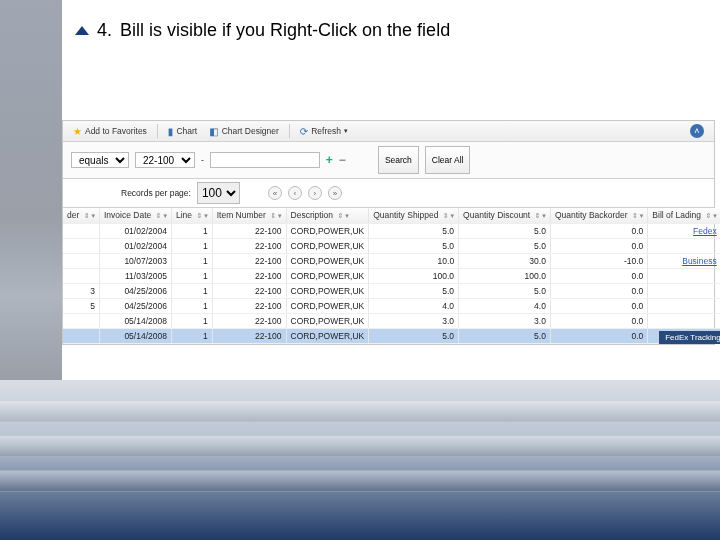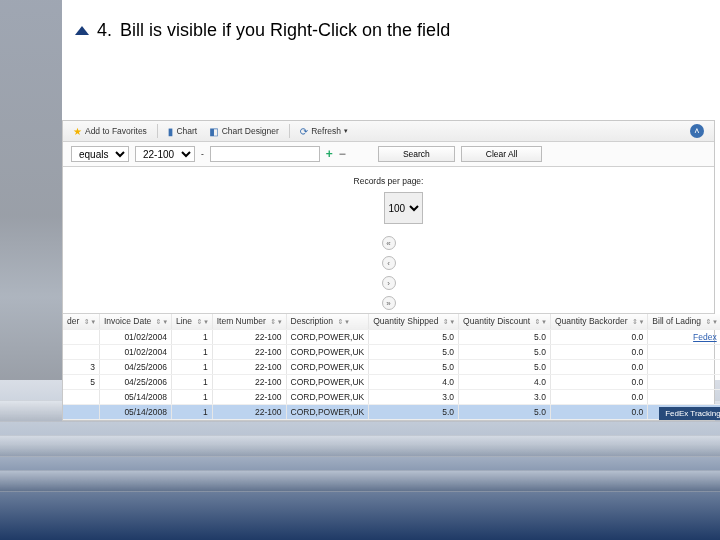--- a/index.html
+++ b/index.html
@@ -91,39 +91,38 @@
   }
   .filterbar select, .filterbar input[type=text] {
     font-size: 10px;
     height: 16px;
     border: 1px solid #bbb;
     padding: 0 3px;
     background: #fff;
   }
   .filterbar .search-box { width: 110px; }
   .filterbar .btn {
-    height: 16px;
+    height: 28px;
     font-size: 8.5px;
     border: 1px solid #bbb;
     background: linear-gradient(#fff,#eee);
-    padding: 0 24px;
+    padding: 0 6px;
     cursor: pointer;
   }
   .plus { font-size: 12px; font-weight: bold; color: #2a6; cursor: pointer; }
   .minus { font-size: 12px; font-weight: bold; color: #888; cursor: pointer; }
   .pager {
     display: flex;
     align-items: center;
     gap: 6px;
     padding: 3px 12px;
     border-bottom: 1px solid #d0d0d0;
     background: #fff;
-    flex-direction: column;
-  }
-  .pager select { font-size: 10px; height: 32px; border: 1px solid #bbb; margin-left: 29px; }
+  }
+  .pager select { font-size: 12px; height: 22px; border: 1px solid #bbb; }
   .pager .nav-btn {
     width: 14px; height: 14px; border-radius: 50%;
     border: 1px solid #bbb; display: inline-flex;
     align-items: center; justify-content: center;
     font-size: 8px; color: #666; cursor: pointer;
     background: #f5f5f5;
   }
   table.data {
     width: 100%;
     border-collapse: collapse;
@@ -278,20 +277,42 @@
           <td class="l">01/02/2004</td>
           <td>1</td>
           <td class="l">22-100</td>
           <td class="l">CORD,POWER,UK</td>
           <td>5.0</td>
           <td>5.0</td>
           <td>0.0</td>
           <td class="l link rel"></td>
         </tr>
         <tr>
+          <td class="l"></td>
+          <td class="l">10/07/2003</td>
+          <td>1</td>
+          <td class="l">22-100</td>
+          <td class="l">CORD,POWER,UK</td>
+          <td>10.0</td>
+          <td>30.0</td>
+          <td>-10.0</td>
+          <td class="l link rel">Business</td>
+        </tr>
+        <tr>
+          <td class="l"></td>
+          <td class="l">11/03/2005</td>
+          <td>1</td>
+          <td class="l">22-100</td>
+          <td class="l">CORD,POWER,UK</td>
+          <td>100.0</td>
+          <td>100.0</td>
+          <td>0.0</td>
+          <td class="l link rel"></td>
+        </tr>
+        <tr>
           <td class="l">3</td>
           <td class="l">04/25/2006</td>
           <td>1</td>
           <td class="l">22-100</td>
           <td class="l">CORD,POWER,UK</td>
           <td>5.0</td>
           <td>5.0</td>
           <td>0.0</td>
           <td class="l link rel"></td>
         </tr>

